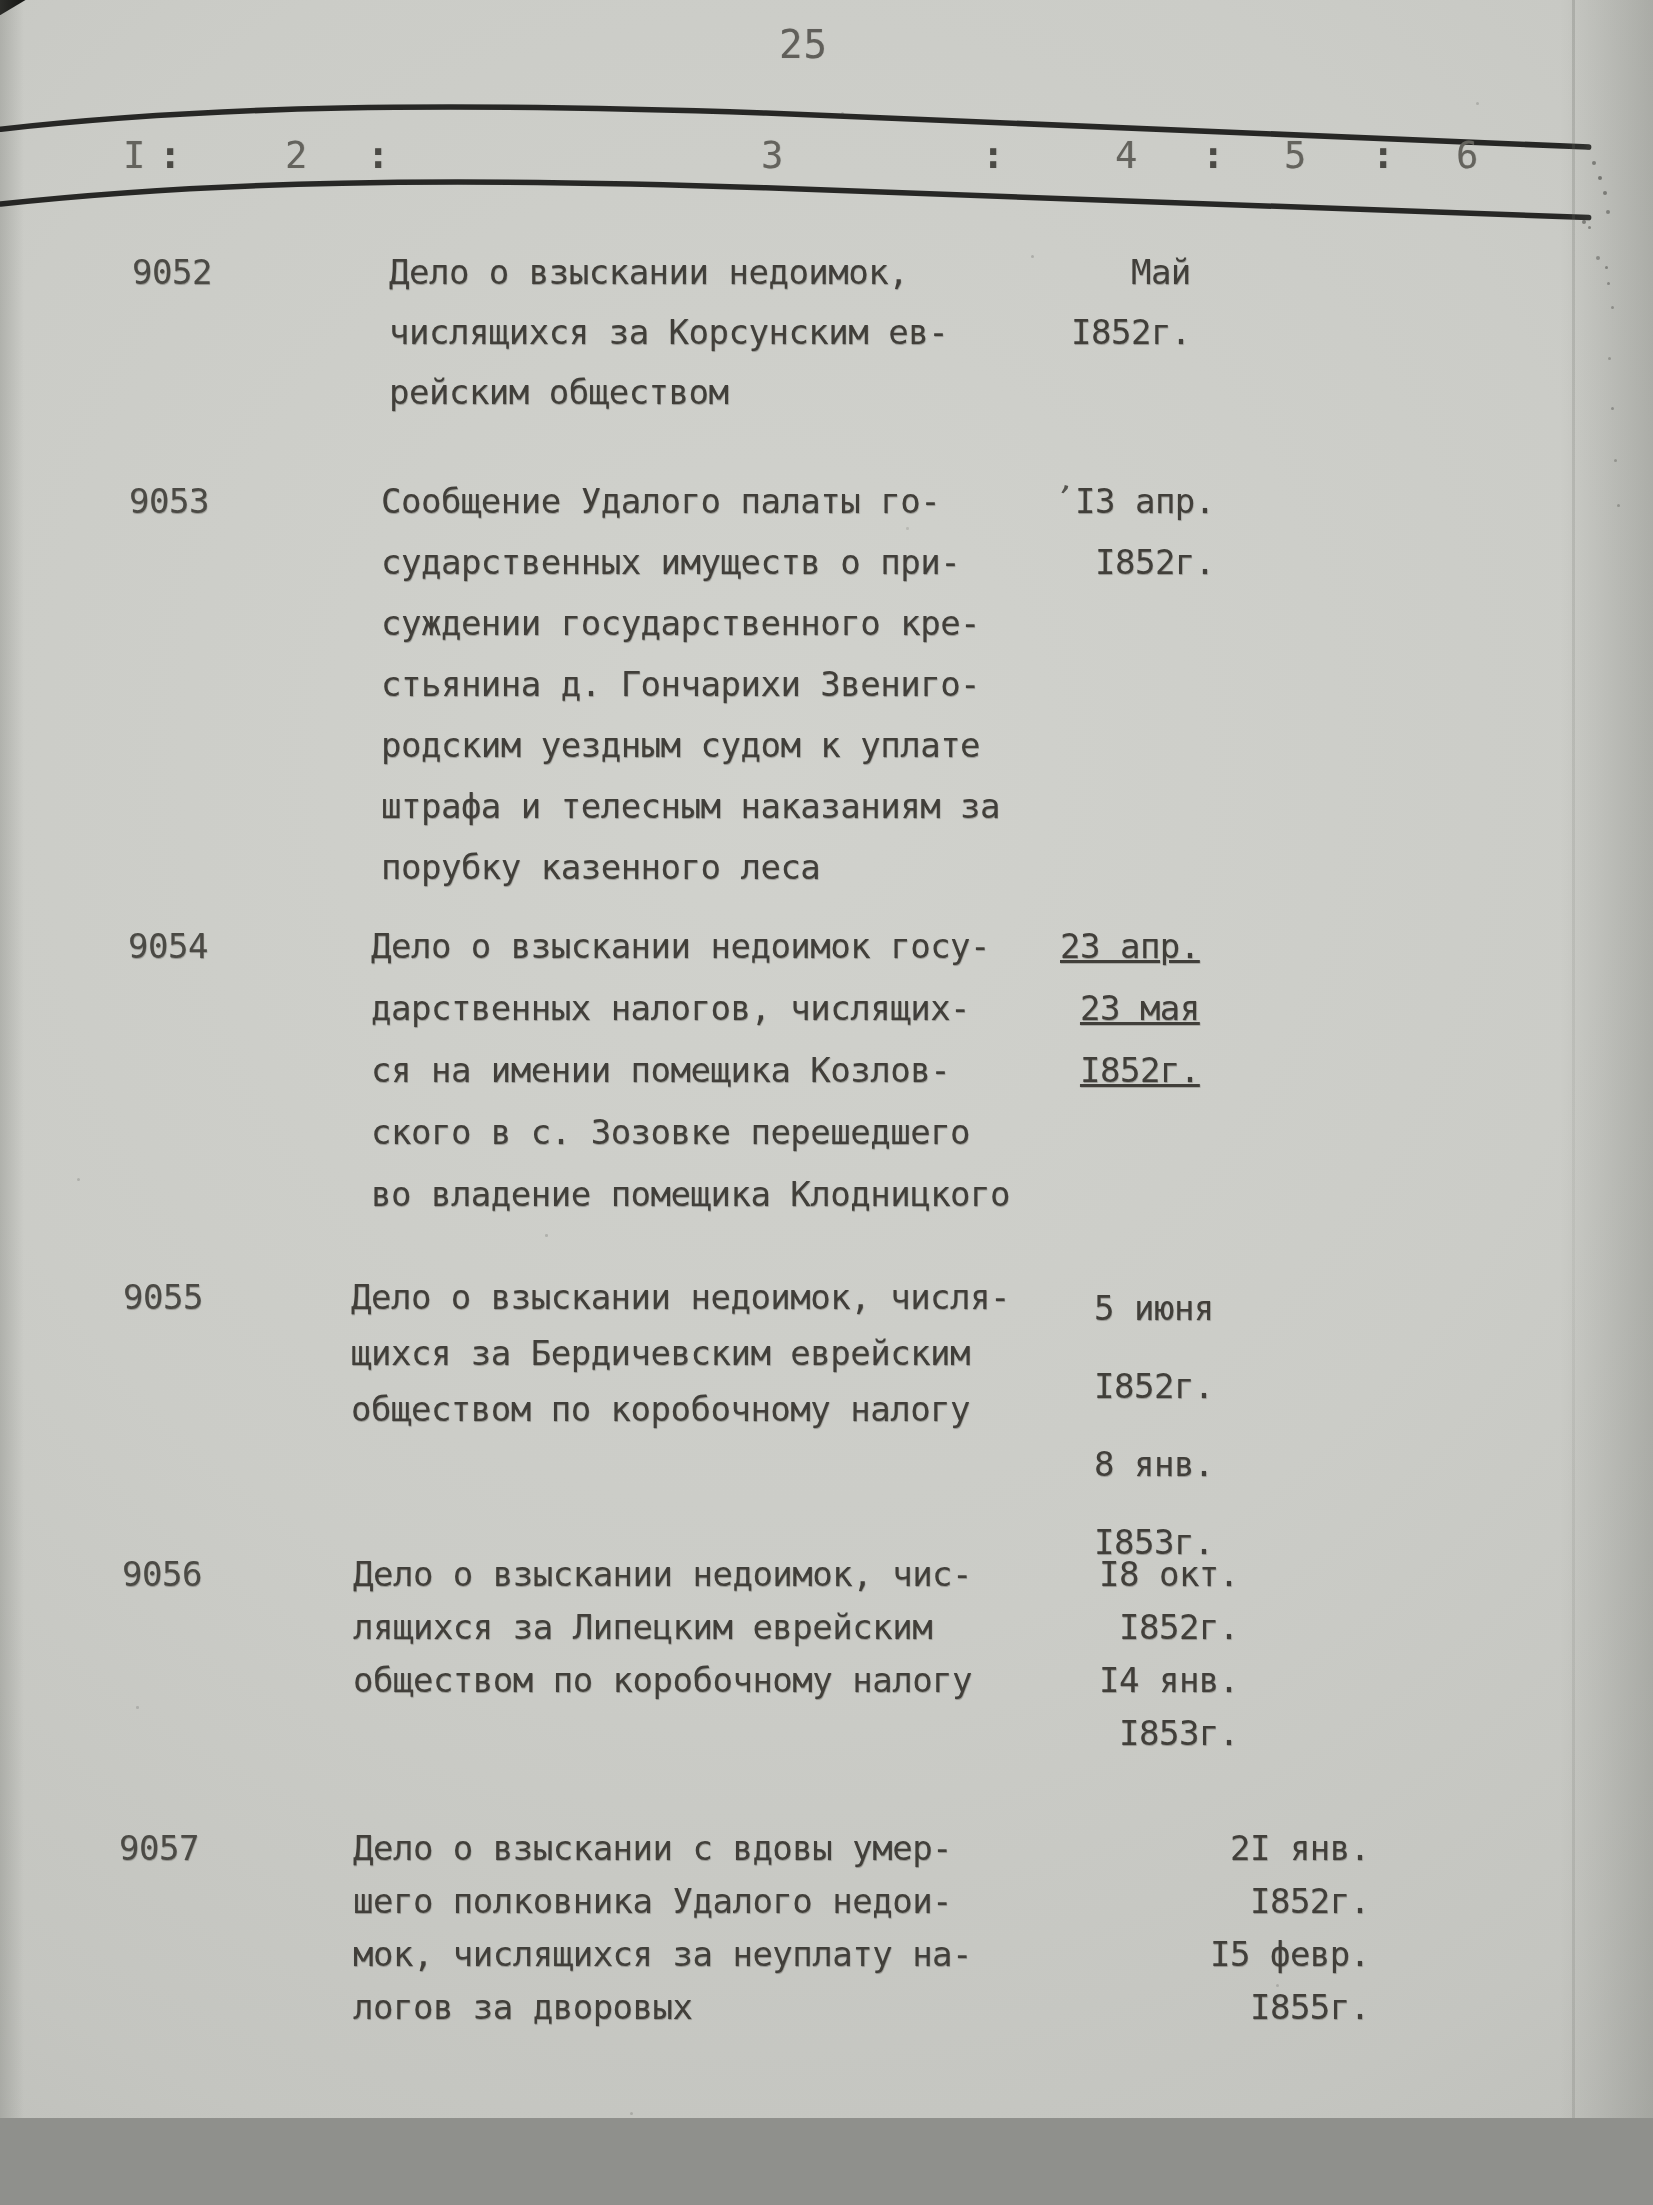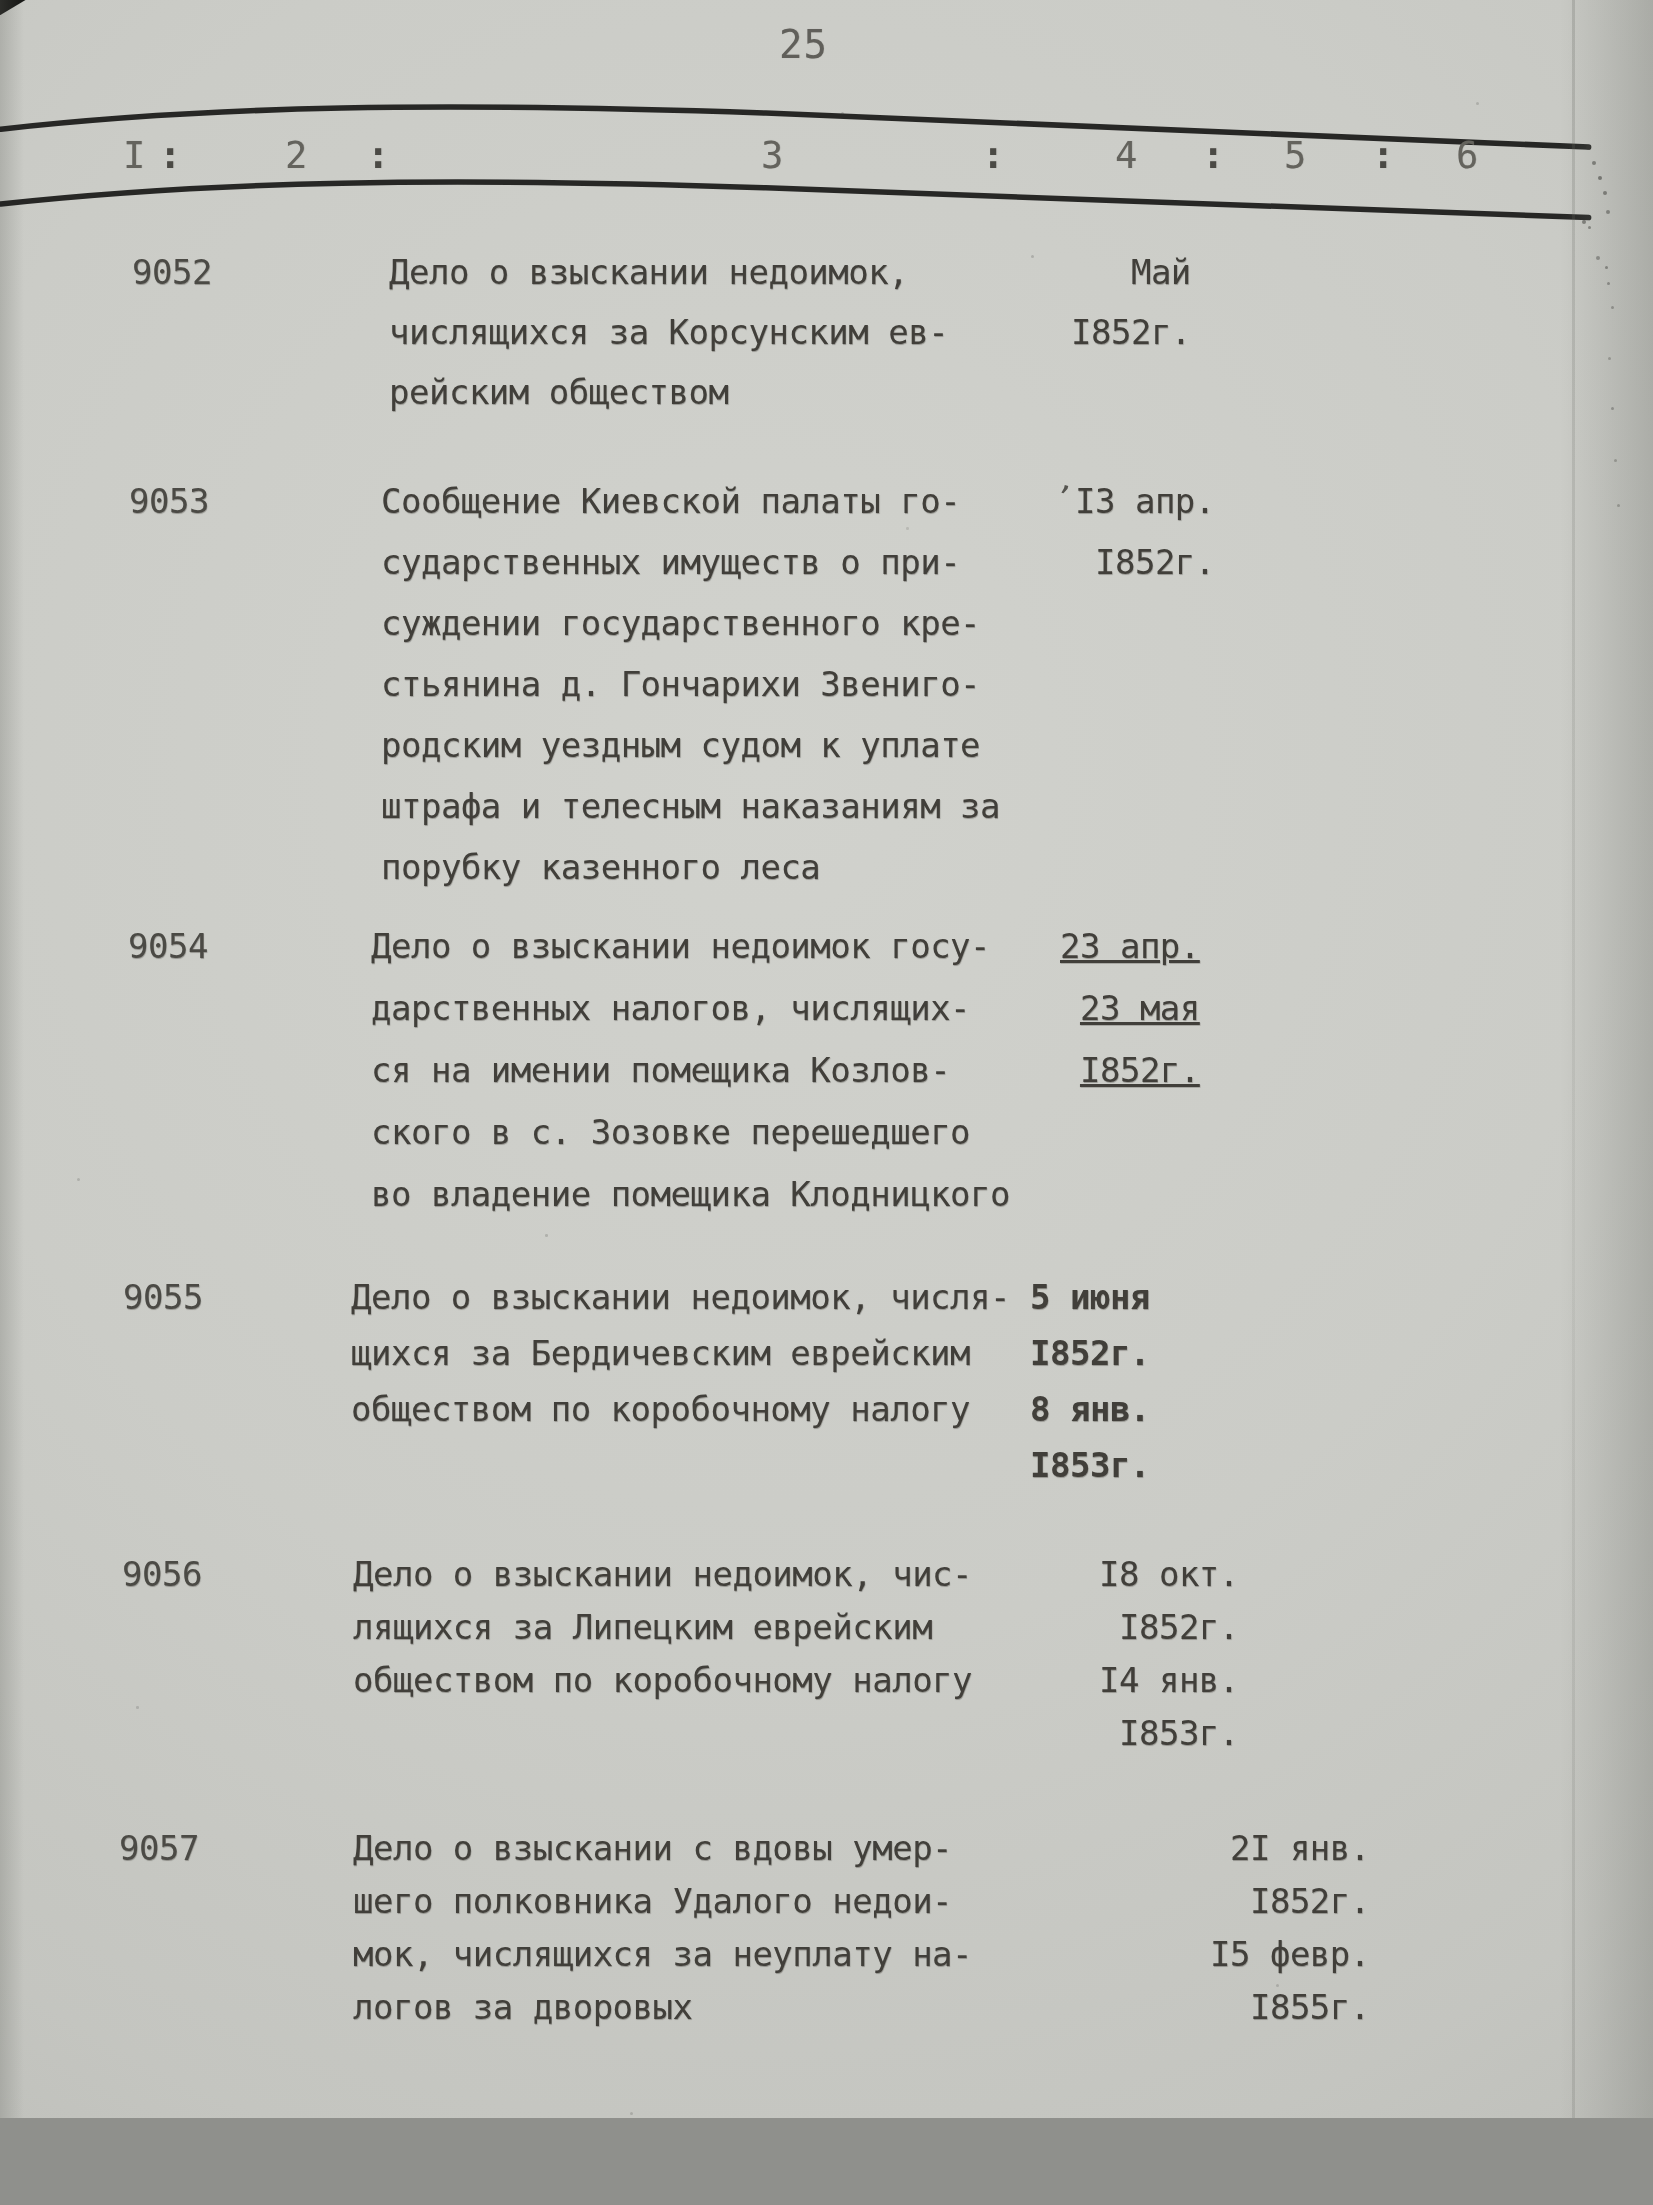--- a/index.html
+++ b/index.html
@@ -85,21 +85,21 @@
       <article class="entry" style="top: 242px;">
         <div class="num typed" style="left: 132px; line-height: 60px;">9052</div>
         <div class="desc typed" style="left: 389px; line-height: 60px;">Дело о взыскании недоимок,
 числящихся за Корсунским ев-
 рейским обществом</div>
         <div class="dates typed" style="left: 1071px; line-height: 60px;">Май
 I852г.</div>
       </article>
       <article class="entry" style="top: 471px;">
         <div class="num typed" style="left: 129px; line-height: 61px;">9053</div>
-        <div class="desc typed" style="left: 381px; line-height: 61px;">Сообщение Киевской палаты го-
+        <div class="desc typed" style="left: 381px; line-height: 61px;">Сообщение Удалого палаты го-
 сударственных имуществ о при-
 суждении государственного кре-
 стьянина д. Гончарихи Звениго-
 родским уездным судом к уплате
 штрафа и телесным наказаниям за
 порубку казенного леса</div>
         <div class="dates typed" style="left: 1075px; line-height: 61px;">I3 апр.
 I852г.</div>
         <span class="stray-mark" style="left: 1054px; top: 8.5px;">ʼ</span>
       </article>
@@ -112,21 +112,21 @@
 во владение помещика Клодницкого</div>
         <div class="dates typed" style="left: 1060px; line-height: 62px; text-decoration: underline;">23 апр.
 23 мая
 I852г.</div>
       </article>
       <article class="entry" style="top: 1269px;">
         <div class="num typed" style="left: 123px; line-height: 56px;">9055</div>
         <div class="desc typed" style="left: 351px; line-height: 56px;">Дело о взыскании недоимок, числя-
 щихся за Бердичевским еврейским
 обществом по коробочному налогу</div>
-        <div class="dates typed" style="left: 1030px; line-height: 56px; font-weight: bold;">5 июня
+        <div class="dates typed" style="left: 1094px; line-height: 78px;">5 июня
 I852г.
 8 янв.
 I853г.</div>
       </article>
       <article class="entry" style="top: 1548px;">
         <div class="num typed" style="left: 122px; line-height: 53px;">9056</div>
         <div class="desc typed" style="left: 353px; line-height: 53px;">Дело о взыскании недоимок, чис-
 лящихся за Липецким еврейским
 обществом по коробочному налогу</div>
         <div class="dates typed" style="left: 1099px; line-height: 53px;">I8 окт.

